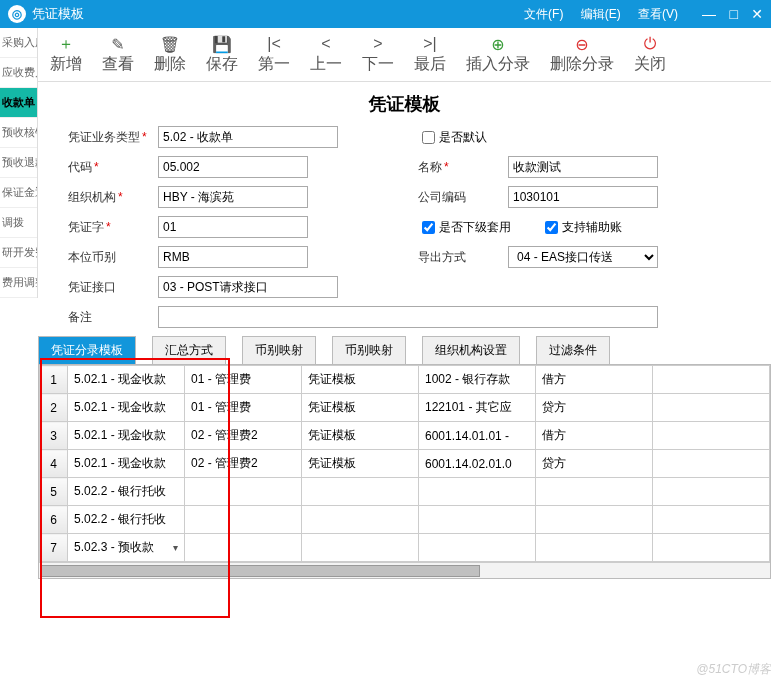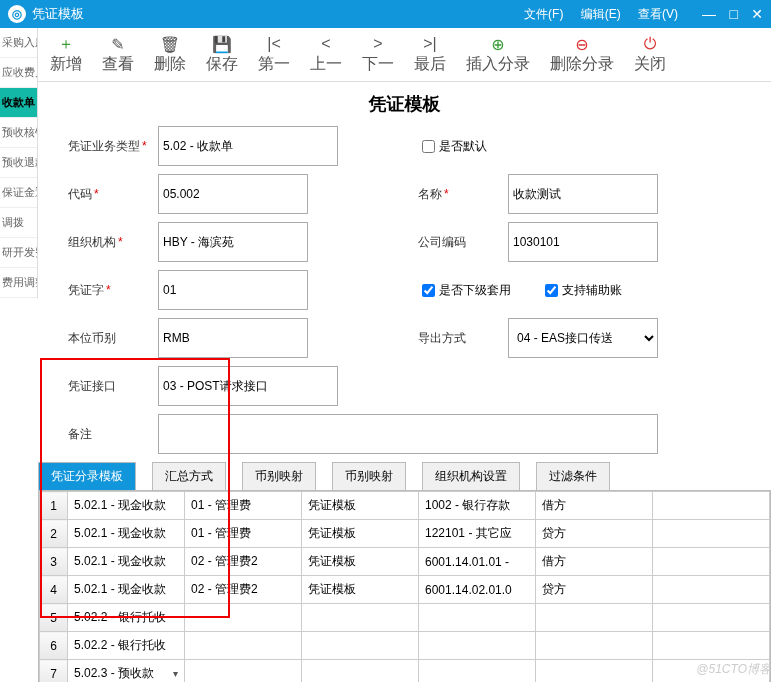--- a/index.html
+++ b/index.html
@@ -19,21 +19,21 @@
 .tbtn .lb { font-size: 16px; }
 .green { color: #3a9d3a; }
 .red { color: #d33; }
 h2.page-title { text-align: center; margin: 10px 0; font-size: 18px; }
 .form { padding: 0 30px; }
 .row { display: flex; margin-bottom: 8px; align-items: center; }
 .col { display: flex; align-items: center; }
 .col1 { width: 350px; }
 .lbl { width: 90px; text-align: left; padding-right: 6px; color: #333; }
 .req { color: #d00; margin-left: 2px; }
-input.fld, select.fld { border: 1px solid #aaa; height: 40px; padding: 2px 4px; width: 150px; background:#fff; }
+input.fld, select.fld { border: 1px solid #aaa; height: 22px; padding: 2px 4px; width: 150px; background:#fff; }
 input.fld.wide { width: 180px; }
 .chk { display: flex; align-items: center; }
 .chk input { margin-right: 4px; }
 .tabs { display: flex; margin-top: 8px; }
 .tab { padding: 5px 12px; border: 1px solid #bbb; border-bottom: none; background: #f0f0f0; margin-right: 16px; cursor: pointer; font-size: 12px; }
 .tab.active { background: #1296db; color: #fff; }
 .grid { border: 1px solid #bbb; }
 table { border-collapse: collapse; width: 100%; table-layout: fixed; }
 th, td { border: 1px solid #ccc; padding: 4px 6px; height: 28px; text-align: left; background:#fff; overflow:hidden; white-space:nowrap; }
 th { background: linear-gradient(#fafafa,#e8e8e8); color:#333; text-align:center; }

